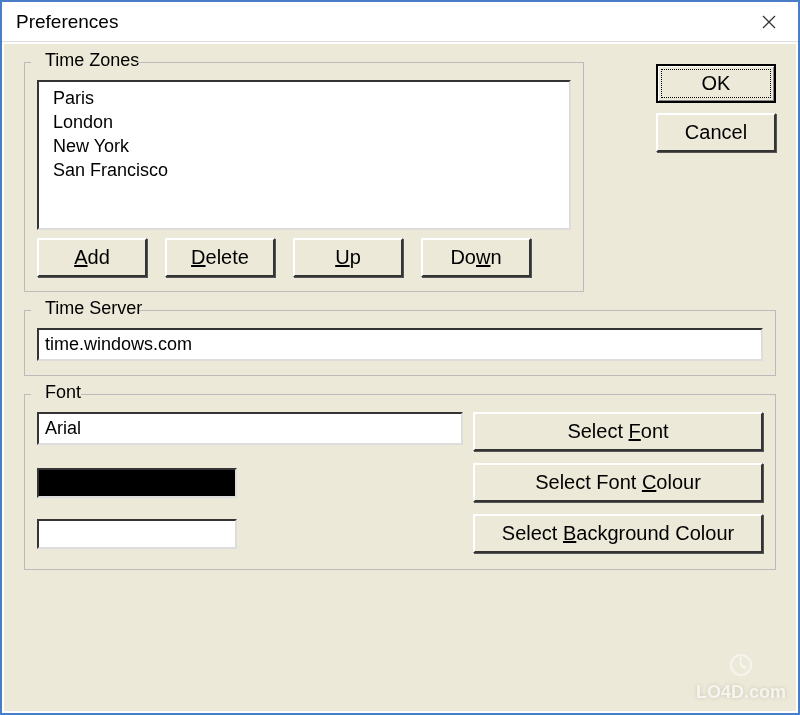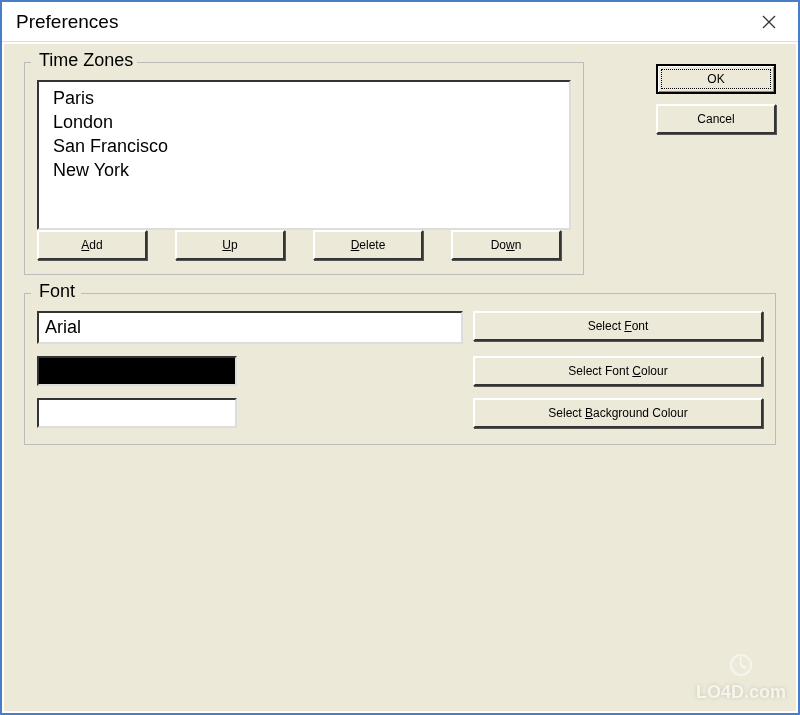--- a/index.html
+++ b/index.html
@@ -88,21 +88,21 @@
       content: '';
       position: absolute;
       top: 0;
       left: 0;
       width: 6px;
       border-top: 1px solid #bbb;
     }
     .groupbox-title {
       position: absolute;
       top: -12px;
-      left: 10px;
+      left: 16px;
       background: #ece9d8;
       padding: 0 4px;
       font-size: 18px;
       color: #000;
     }
     .groupbox::after {
       content: '';
       position: absolute;
       top: 0;
       right: 0;
@@ -123,32 +123,32 @@
       font-size: 18px;
       overflow: auto;
     }
     .listbox-item {
       padding: 0;
       line-height: 24px;
       cursor: default;
     }
     .btn-row {
       display: flex;
-      gap: 28px;
-      margin-top: 0;
+      gap: 18px;
+      margin-top: 8px;
     }
     .btn {
       background: #ece9d8;
       border: 2px outset #fff;
       border-right-color: #888;
       border-bottom-color: #888;
       box-shadow: 1px 1px 0 #555;
       padding: 6px 8px;
       font-family: Arial, sans-serif;
-      font-size: 12px;
+      font-size: 20px;
       text-align: center;
       cursor: pointer;
       white-space: nowrap;
     }
     .btn-row .btn {
       width: 110px;
     }
     .btn-default {
       outline: 1px dotted #000;
       outline-offset: -6px;
@@ -263,38 +263,42 @@
 
   <div class="client-area">
 
     <div class="main-layout">
       <div class="left-col">
         <div class="groupbox gb-timezones" style="width: 560px;">
           <div class="groupbox-title">Time Zones</div>
           <div class="listbox">
             <div class="listbox-item">Paris</div>
             <div class="listbox-item">London</div>
+            <div class="listbox-item">New York</div>
             <div class="listbox-item">San Francisco</div>
-            <div class="listbox-item">New York</div>
           </div>
           <div class="btn-row">
             <button class="btn"><span class="underline">A</span><span>dd</span></button>
+            <button class="btn"><span class="underline">D</span><span>elete</span></button>
             <button class="btn"><span class="underline">U</span><span>p</span></button>
-            <button class="btn"><span class="underline">D</span><span>elete</span></button>
             <button class="btn"><span>Do</span><span class="underline">w</span><span>n</span></button>
           </div>
         </div>
       </div>
 
       <div class="right-col">
         <button class="btn btn-default">OK</button>
         <button class="btn">Cancel</button>
       </div>
     </div>
 
+    <div class="groupbox gb-timeserver gb-full">
+      <div class="groupbox-title">Time Server</div>
+      <input type="text" class="textbox" value="time.windows.com" style="">
+    </div>
 
     <div class="groupbox gb-font gb-full">
       <div class="groupbox-title">Font</div>
 
       <div class="font-row">
         <input type="text" class="textbox" value="Arial" style="">
         <button class="btn"><span>Select </span><span class="underline">F</span><span>ont</span></button>
       </div>
 
       <div class="swatch-row">

